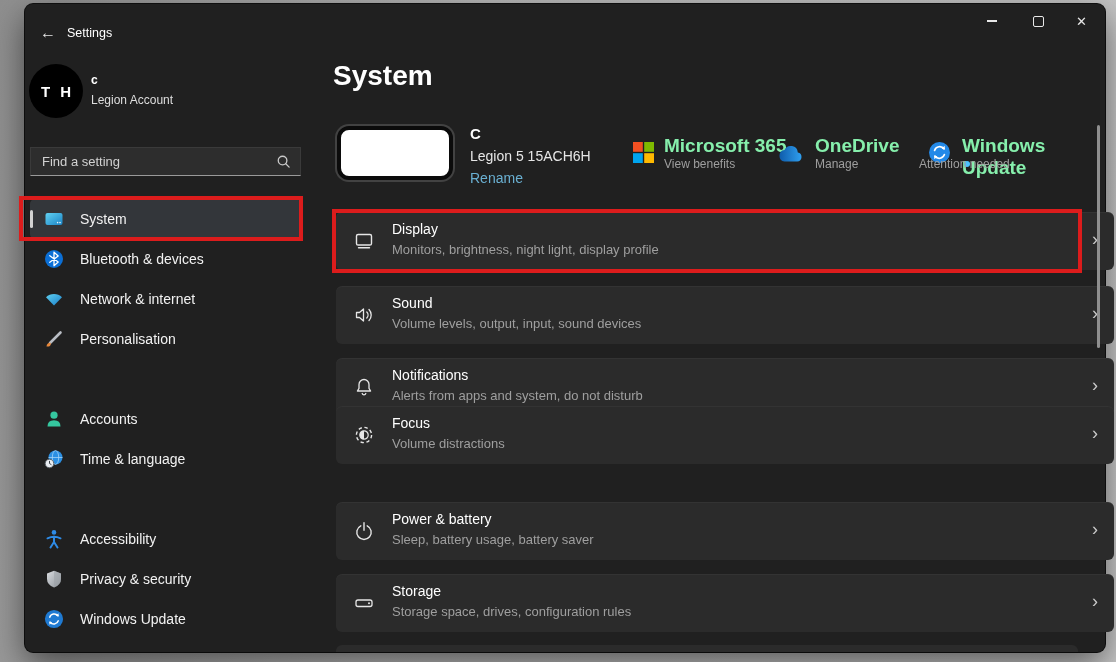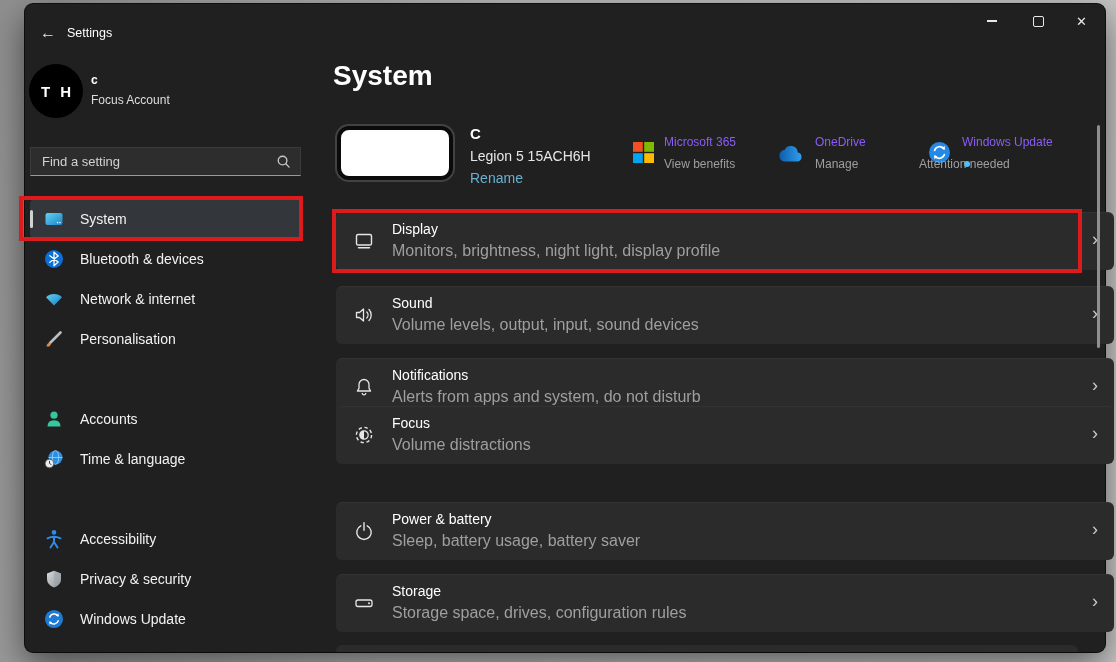--- a/index.html
+++ b/index.html
@@ -37,29 +37,29 @@
   .nav-item.selected{background:#33363a;}
   .pill{position:absolute;left:0;top:11px;width:3px;height:18px;border-radius:2px;background:#d2d2d2;}
   .nav-ic{width:20px;height:20px;flex:0 0 20px;margin-right:16px;}
   
   .page-title{left:308px;top:56px;font-size:28px;font-weight:600;color:#fff;}
   .device-thumb{left:312px;top:122px;width:108px;height:46px;background:#fff;border:4px solid #0b0b0b;
                 border-radius:12px;box-shadow:0 0 0 2px #424242;}
   .device-name{left:445px;top:121px;font-size:15px;font-weight:700;}
   .device-model{left:445px;top:144px;font-size:14px;color:#e6e6e6;}
   .rename-link{left:445px;top:166px;font-size:14px;color:#6ab0d2;cursor:default;}
-  .q-title{font-size:12px;font-weight:400;color:#8b5cf6;}
+  .q-title{font-size:19px;font-weight:700;color:#86efac;}
   .q-sub{font-size:12px;color:#9f9f9f;cursor:default;text-align:center;}
   .attn-dot{left:939px;top:157px;width:6px;height:6px;border-radius:50%;background:#4cc2ff;}
   
   .srow{position:absolute;left:311px;width:742px;height:58px;background:#2b2b2b;border-radius:6px;
         box-shadow:inset 0 1px 0 rgba(255,255,255,.04);cursor:default;padding-left:36px;}
   .srow-ic{position:absolute;left:17px;top:18px;width:22px;height:22px;}
   .srow-title{position:absolute;left:56px;top:9px;font-size:14px;color:#fff;}
-  .srow-sub{position:absolute;left:56px;top:30px;font-size:16px;color:#9f9f9f;}
+  .srow-sub{position:absolute;left:56px;top:30px;font-size:13px;color:#9f9f9f;}
   .srow-chev{position:absolute;right:16px;top:50%;transform:translateY(-55%);color:#cacaca;font-size:18px;}
   .partial-row{left:311px;top:641px;width:742px;height:7px;background:#2b2b2b;border-radius:6px 6px 0 0;}
   .scrollbar{left:1072px;top:121px;width:3px;height:223px;background:#8f8f8f;border-radius:2px;cursor:default;}
   
   .anno{position:absolute;border:4px solid #dc1c1c;box-sizing:border-box;z-index:10;pointer-events:none;}
   .anno-system{left:19px;top:196px;width:284px;height:45px;}
   .anno-display{left:332px;top:209px;width:750px;height:64px;}
 </style>
 </head>
 <body>
@@ -76,21 +76,21 @@
       </div>
     <div class="abs caption-btn cap-max">
         <span class="max-glyph"></span>
       </div>
     <div class="abs caption-btn cap-close">
         <span class="close-glyph">✕</span>
       </div>
 
     <div class="abs avatar">T H</div>
     <div class="abs acct-name">c</div>
-    <div class="abs acct-type">Focus Account</div>
+    <div class="abs acct-type">Legion Account</div>
 
     <div class="abs search-box">
       <input type="text" placeholder="Find a setting" style="">
       <svg class="search-ic" viewBox="0 0 16 16">
         <circle cx="7" cy="7" r="4.6" fill="none" stroke="#c9c9c9" stroke-width="1.4"></circle>
         <line x1="10.4" y1="10.4" x2="14" y2="14" stroke="#c9c9c9" stroke-width="1.4" stroke-linecap="round"></line>
       </svg>
     </div>
 
     <div class="nav-item selected" style="top:195px">

